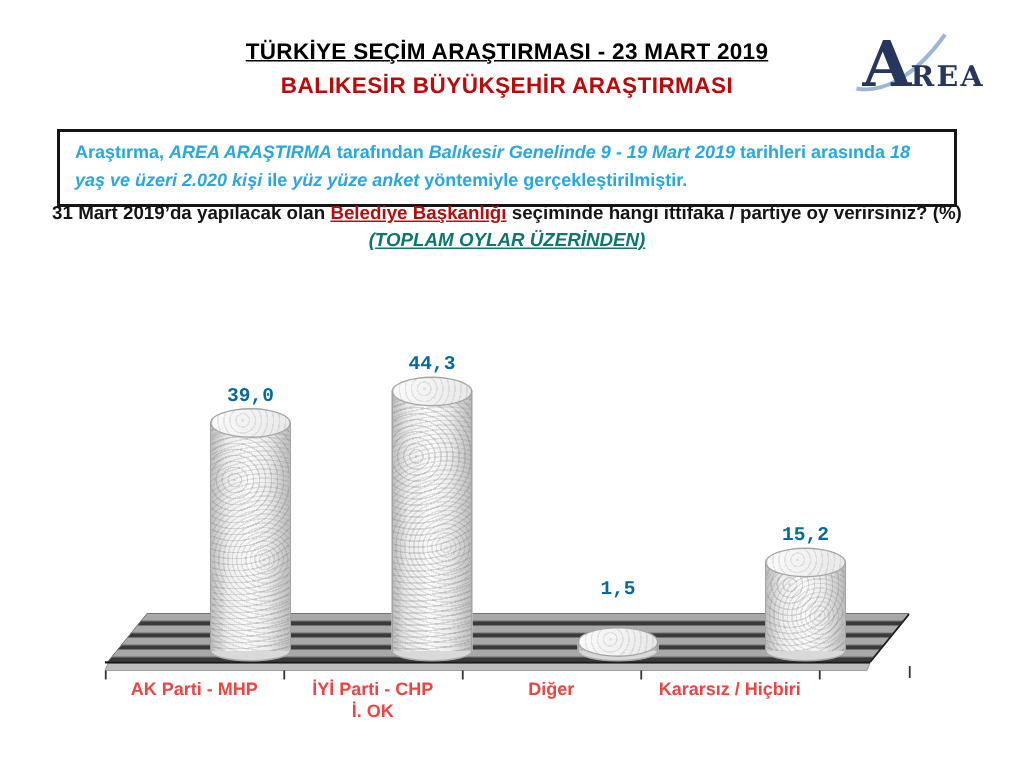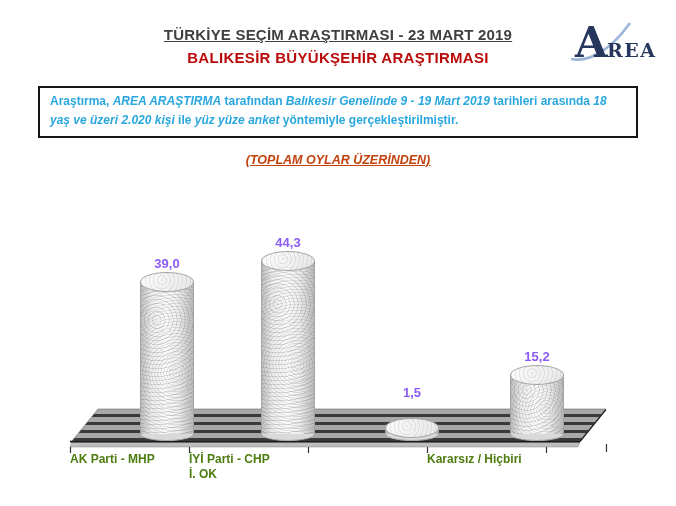--- a/index.html
+++ b/index.html
@@ -1,71 +1,72 @@
 <!DOCTYPE html>
 <html><head>
 <meta charset="utf-8">
 <style>
   html,body{margin:0;padding:0;background:#ffffff;}
   .page{position:relative;width:676px;height:506px;background:#fff;overflow:hidden;
         font-family:"Liberation Sans", sans-serif;font-weight:bold;}
   
   .title{position:absolute;left:0;right:0;top:26px;text-align:center;
-         font-size:15px;color:#404040;text-decoration:underline;letter-spacing:.2px;}
+         font-size:15px;color:#000000;text-decoration:underline;letter-spacing:.2px;}
   .subtitle{position:absolute;left:0;right:0;top:49px;text-align:center;
             font-size:15px;color:#bb0a0a;letter-spacing:.3px;}
   .logo{position:absolute;right:12px;top:18px;width:94px;height:46px;}
   
   .infobox{position:absolute;left:38px;top:86px;width:600px;box-sizing:border-box;
            border:2px solid #151515;padding:4px 10px 6px 10px;
            font-size:12px;line-height:19px;color:#2aa7de;}
   .infobox .em{font-style:italic;}
   
   .question{position:absolute;left:0;right:0;top:135px;text-align:center;
             font-size:12.5px;color:#141414;}
   .qhl{color:#b50d0d;text-decoration:underline;}
   .qnote{position:absolute;left:0;right:0;top:153px;text-align:center;
-         font-size:12.5px;color:#c2410c;font-style:italic;text-decoration:underline;}
+         font-size:12.5px;color:#0f766e;font-style:italic;text-decoration:underline;}
   
   .chart{position:absolute;left:0;top:0;width:676px;height:506px;}
   .floor-svg{position:absolute;left:0;top:0;}
   .cyl-bottom{position:absolute;border-radius:50%;background:#d9d9d9;
               border:1px solid #a9a9a9;box-sizing:border-box;}
   .cyl-body{position:absolute;background-color:#f1f1f1;box-sizing:border-box;
             border-left:1px solid #a3a3a3;border-right:1px solid #a3a3a3;
             background-image:
               repeating-radial-gradient(circle at 30% 25%, rgba(110,110,110,.22) 0 1px, rgba(0,0,0,0) 1px 4px),
               repeating-radial-gradient(circle at 68% 60%, rgba(120,120,120,.18) 0 1px, rgba(0,0,0,0) 1px 3px),
               linear-gradient(90deg, rgba(0,0,0,.20), rgba(0,0,0,.02) 20%, rgba(255,255,255,.65) 48%, rgba(0,0,0,.02) 72%, rgba(0,0,0,.22));}
   .cyl-top{position:absolute;border-radius:50%;background-color:#f4f4f4;box-sizing:border-box;
            border:1px solid #a5a5a5;
            background-image:
              repeating-radial-gradient(circle at 40% 40%, rgba(120,120,120,.15) 0 1px, rgba(0,0,0,0) 1px 4px),
              linear-gradient(110deg, rgba(255,255,255,.7), rgba(0,0,0,.05));}
-  .bar-value{position:absolute;text-align:center;font-size:13px;color:#8b5cf6;height:16px;line-height:16px;}
-  .cat-label{position:absolute;text-align:left;font-size:12px;color:#4d7c0f;line-height:15px;}
+  .bar-value{position:absolute;text-align:center;font-size:13px;color:#0369a1;height:16px;line-height:16px;font-family:Liberation Mono, monospace;}
+  .cat-label{position:absolute;text-align:center;font-size:12px;color:#ef4444;line-height:15px;}
 </style>
 </head>
 <body>
 
 <div class="page">
 
   <div class="title">TÜRKİYE SEÇİM ARAŞTIRMASI - 23 MART 2019</div>
   <div class="subtitle">BALIKESİR BÜYÜKŞEHİR ARAŞTIRMASI</div>
 
   <div class="logo">
     <svg width="94" height="46" viewBox="0 0 94 46">
       <path d="M1,41 C16,44 38,36 60,5" stroke="#9cb6d8" stroke-width="2.6" fill="none"></path>
       <text x="5" y="39" font-family="DejaVu Serif, serif" font-size="42" fill="#26365c">A</text>
       <text x="37" y="39" font-family="DejaVu Serif, serif" font-size="19" letter-spacing="1.5" fill="#26365c">REA</text>
     </svg>
   </div>
 
   <div class="infobox" id="infobox"><span>Araştırma, </span><span class="em">AREA ARAŞTIRMA</span><span> tarafından </span><span class="em">Balıkesir Genelinde</span><span> </span><span class="em">9 - 19 Mart 2019</span><span> tarihleri arasında </span><span class="em">18 yaş ve üzeri 2.020 kişi</span><span> ile </span><span class="em">yüz yüze anket</span><span> yöntemiyle gerçekleştirilmiştir.</span></div>
 
+  <div class="question"><span>31 Mart 2019’da yapılacak olan </span><span class="qhl">Belediye Başkanlığı</span><span> seçiminde hangi ittifaka / partiye oy verirsiniz? (%)</span></div>
   <div class="qnote">(TOPLAM OYLAR ÜZERİNDEN)</div>
 
   <div class="chart" id="chart">
     <svg class="floor-svg" width="676" height="506">
       <defs>
         <pattern id="fstripes" x="0" y="409" width="8" height="8" patternUnits="userSpaceOnUse">
           <rect width="8" height="8" fill="#a8a8a8"></rect>
           <rect y="5" width="8" height="3" fill="#3a3a3a"></rect>
         </pattern>
       </defs>
@@ -98,18 +99,21 @@
       <div class="cyl-body" style="left: 510px; top: 375px; width: 54px; height: 59px;"></div>
       <div class="cyl-top" style="left: 510px; top: 365px; width: 54px; height: 20px;"></div>
       <div class="bar-value" style="left: 477px; top: 349px; width: 120px;">15,2</div>
       <div class="cat-label" style="left: 70px; top: 452px; width: 119px;">
         <div>AK Parti - MHP</div>
       </div>
       <div class="cat-label" style="left: 189px; top: 452px; width: 119px;">
         <div>İYİ Parti - CHP</div>
         <div>İ. OK</div>
       </div>
+      <div class="cat-label" style="left: 308px; top: 452px; width: 119px;">
+        <div>Diğer</div>
+      </div>
       <div class="cat-label" style="left: 427px; top: 452px; width: 119px;">
         <div>Kararsız / Hiçbiri</div>
       </div>
     </div>
 
 </div>
 
 </body></html>

